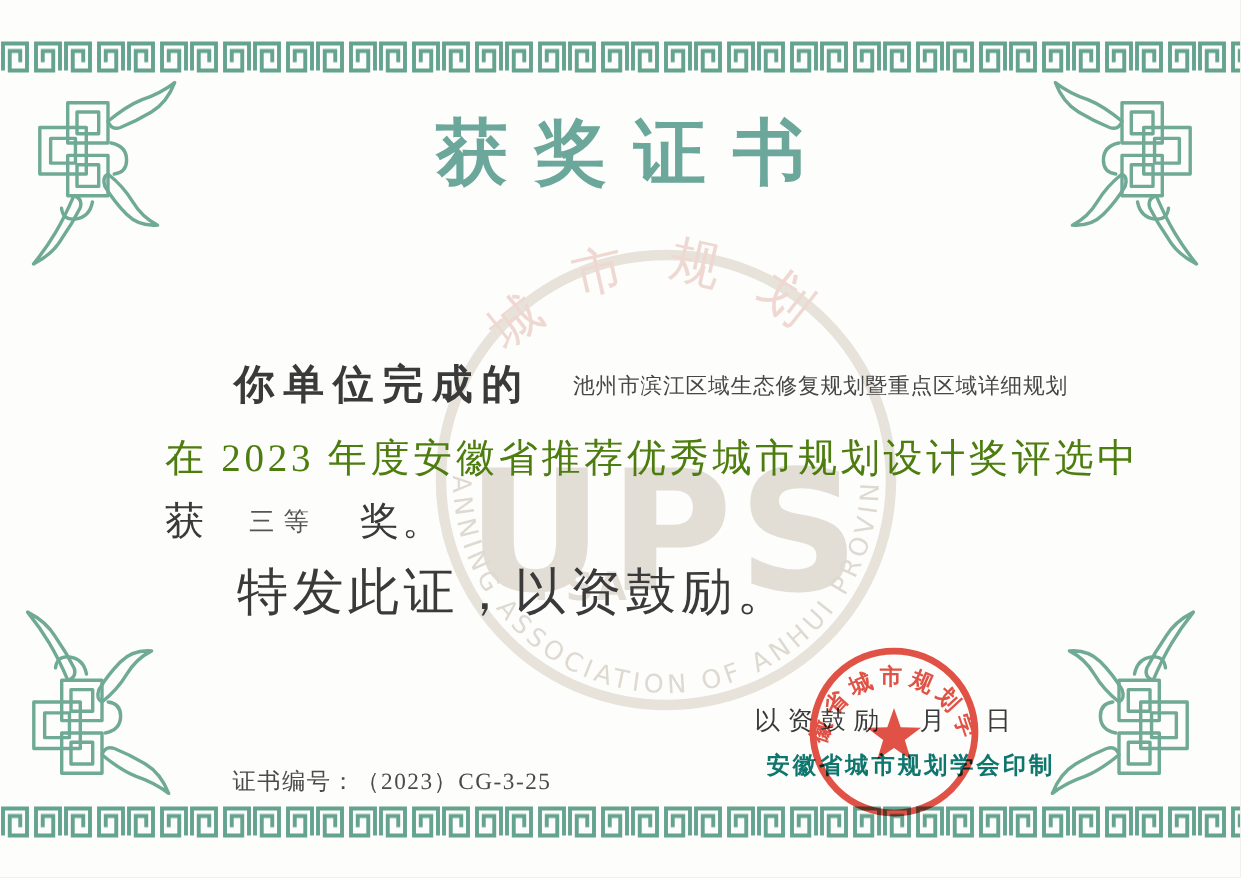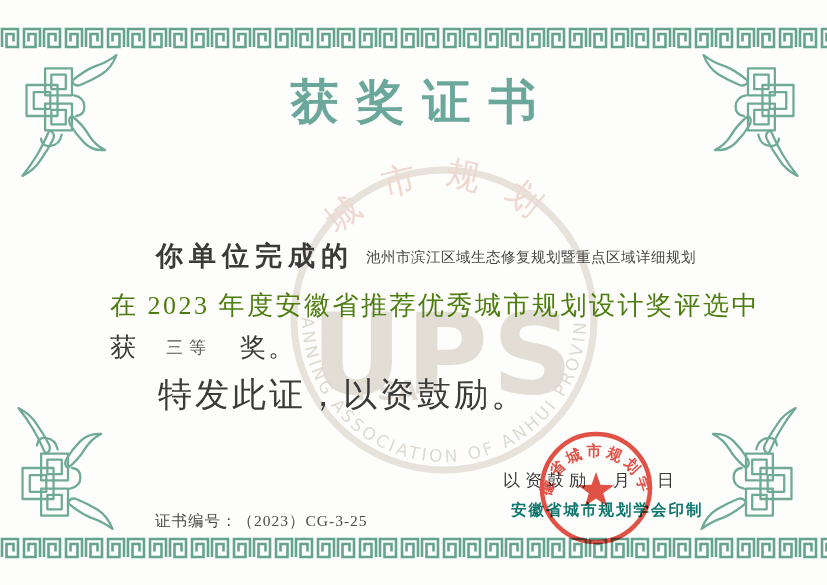--- a/index.html
+++ b/index.html
@@ -31,21 +31,21 @@
     text-align:center;font-size:48px;font-weight:bold;
     letter-spacing:18px;padding-left:18px;box-sizing:border-box;
     color:#6ba79a;
   }
   .recipients{
     position:absolute;left:110px;top:201px;
     font-size:14.5px;letter-spacing:1px;color:#474747;
   }
   .line-completed{position:absolute;left:156px;top:238px;white-space:nowrap;}
   .completed-prefix{font-size:27px;font-weight:bold;letter-spacing:6px;color:#3a3a3a;text-align:right;}
-  .project-name{font-size:14.5px;color:#474747;margin-left:8px;letter-spacing:.5px;position:relative;top:-3px;}
+  .project-name{font-size:14.5px;color:#474747;margin-left:24px;letter-spacing:.5px;position:relative;top:-3px;}
   .line-context{
     position:absolute;left:110px;top:288px;
     font-size:26px;letter-spacing:2.5px;color:#4d7c0f;white-space:nowrap;
   }
   .line-award{position:absolute;left:110px;top:330px;white-space:nowrap;color:#3a3a3a;}
   .award-verb,.award-word{font-size:26px;letter-spacing:2px;}
   .award-grade{font-size:17px;letter-spacing:6px;color:#555;margin:18px 24px;position:relative;top:-3px;}
   .line-closing{
     position:absolute;left:158px;top:372px;
     font-size:34px;letter-spacing:3px;color:#3a3a3a;white-space:nowrap;

